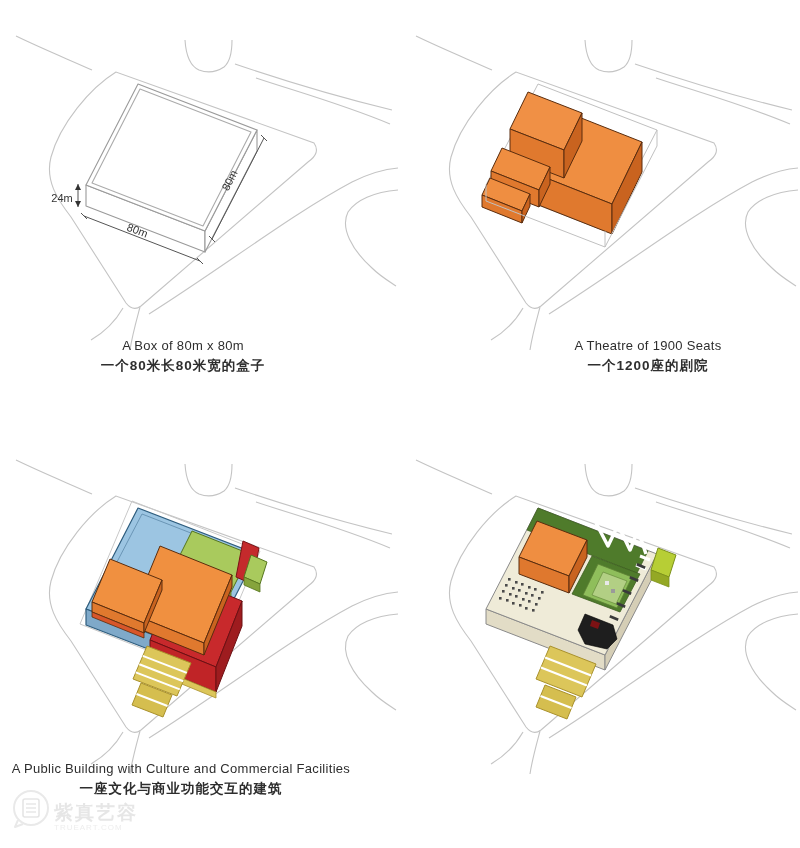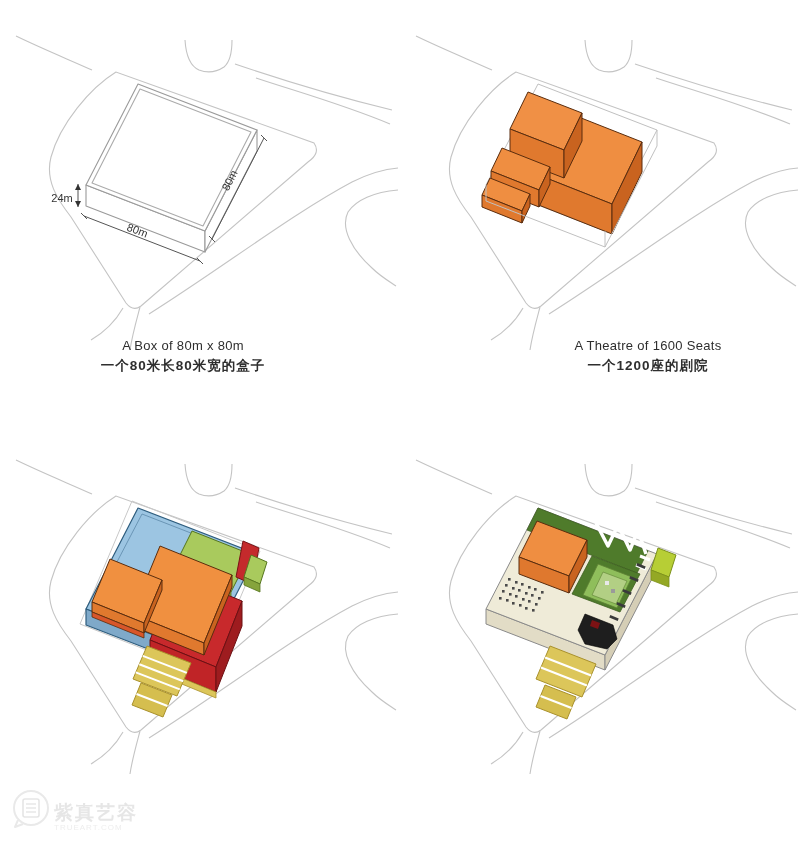--- a/index.html
+++ b/index.html
@@ -183,22 +183,26 @@
         <line x1="140.5" y1="272" x2="171.5" y2="284" stroke="#fff" stroke-width="2.2"></line>
       </g>
     </g>
   </svg>
 
   <div id="cap1" class="cap">
     <div class="en">A Box of  80m x  80m</div>
     <div class="zh">一个80米长80米宽的盒子</div>
   </div>
   <div id="cap2" class="cap">
-    <div class="en">A Theatre of 1600 Seats</div>
+    <div class="en">A Theatre of 1900 Seats</div>
     <div class="zh">一个1200座的剧院</div>
+  </div>
+  <div id="cap3" class="cap">
+    <div class="en">A Public Building with Culture and Commercial Facilities</div>
+    <div class="zh">一座文化与商业功能交互的建筑</div>
   </div>
 
   <div class="watermark">
     <svg width="46" height="46" viewBox="0 0 46 46">
       <circle cx="23" cy="22" r="17" fill="none" stroke="#e7e7e7" stroke-width="2"></circle>
       <path d="M 10,34 L 7,41 L 15,38" fill="none" stroke="#e7e7e7" stroke-width="2" stroke-linejoin="round"></path>
       <rect x="15" y="13" width="16" height="18" rx="2" fill="none" stroke="#e2e2e2" stroke-width="1.6"></rect>
       <line x1="18" y1="18" x2="28" y2="18" stroke="#e2e2e2" stroke-width="1.4"></line>
       <line x1="18" y1="22" x2="28" y2="22" stroke="#e2e2e2" stroke-width="1.4"></line>
       <line x1="18" y1="26" x2="28" y2="26" stroke="#e2e2e2" stroke-width="1.4"></line>

